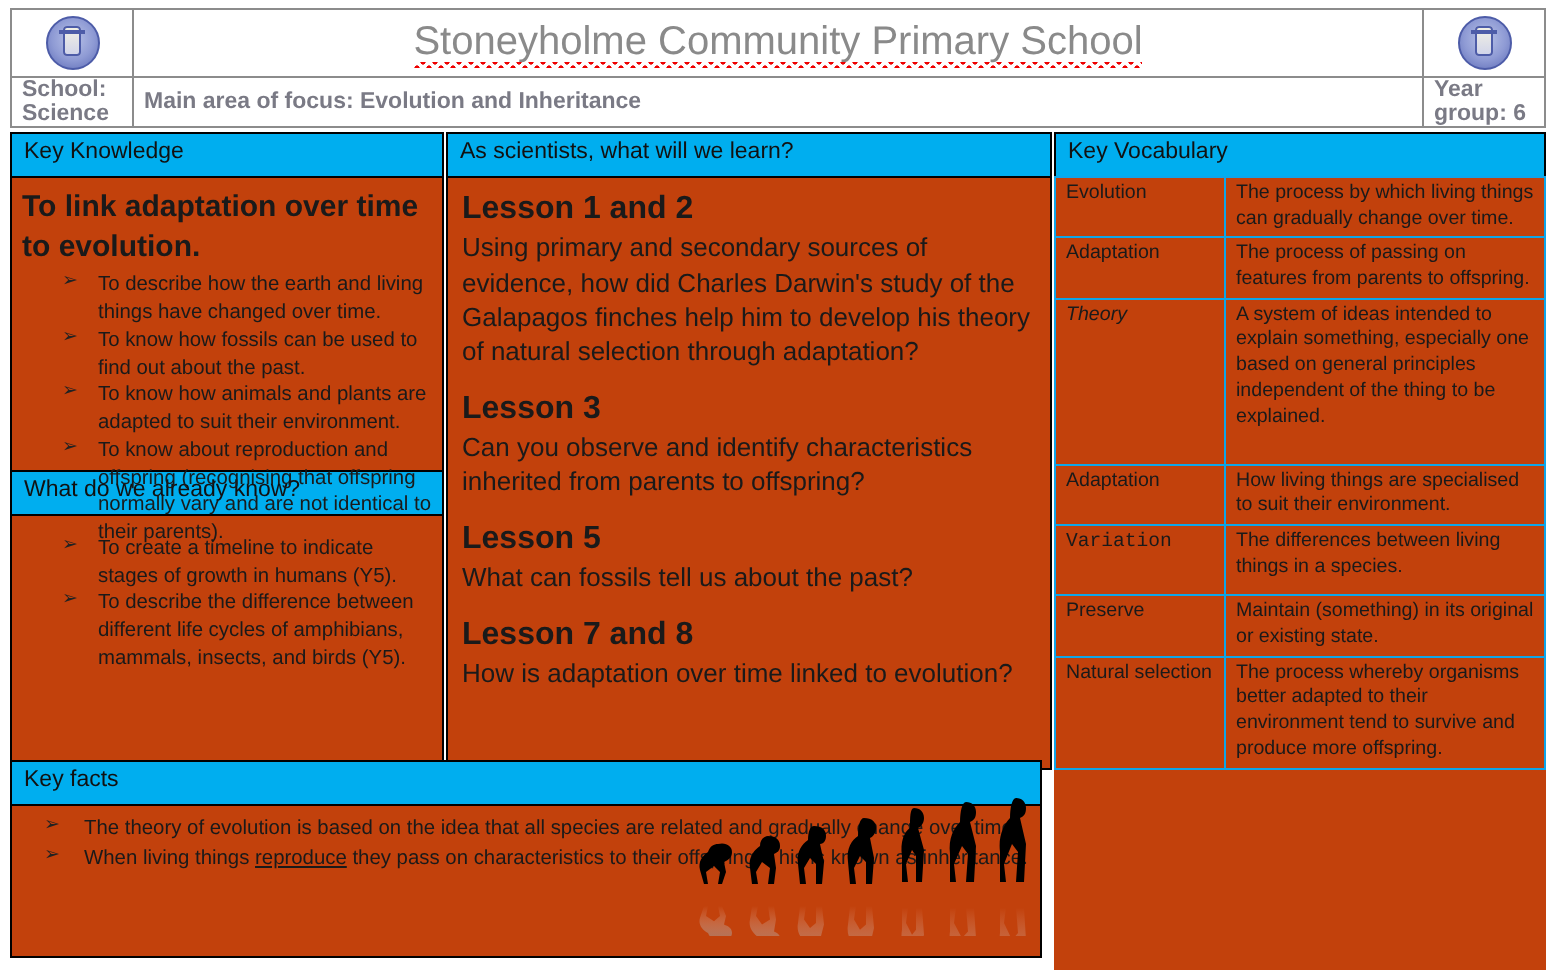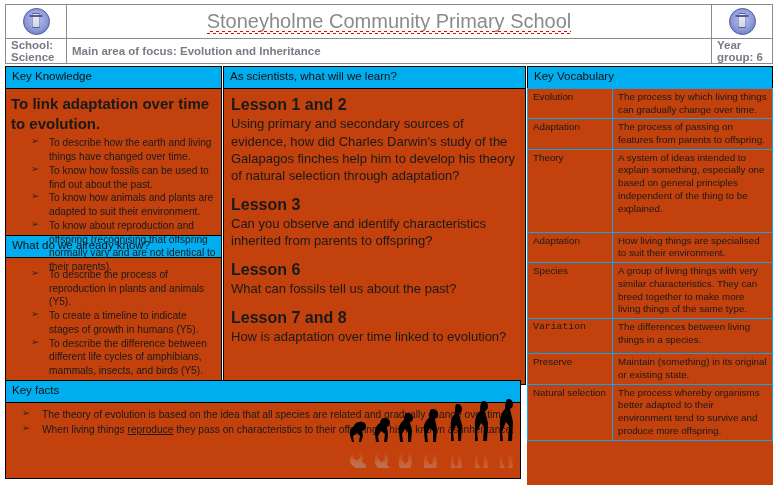--- a/index.html
+++ b/index.html
@@ -146,21 +146,20 @@
             <li>To know how animals and plants are adapted to suit their environment.</li>
             <li>To know about reproduction and offspring (recognising that offspring normally vary and are not identical to their parents).</li>
           </ul>
         </div>
       </div>
 
       <div class="panel" style="height:149px;margin-top:-1px;">
         <div class="bar">What do we already know?</div>
         <div class="panel-body" style="padding-top:10px;">
           <ul class="arrows">
-            <li>To describe the process of reproduction in plants and animals (Y5).</li>
             <li>To create a timeline to indicate stages of growth in humans (Y5).</li>
             <li>To describe the difference between different life cycles of amphibians, mammals, insects, and birds (Y5).</li>
           </ul>
         </div>
       </div>
 
       <div style="flex:1;"></div>
     </div>
 
     <div class="col col-mid">
@@ -170,21 +169,21 @@
 
           <div class="lesson">
             <h4>Lesson 1 and 2</h4>
             <p>Using primary and secondary sources of evidence, how did Charles Darwin's study of the Galapagos finches help him to develop his theory of natural selection through adaptation?</p>
           </div>
           <div class="lesson">
             <h4>Lesson 3</h4>
             <p>Can you observe and identify characteristics inherited from parents to offspring?</p>
           </div>
           <div class="lesson">
-            <h4>Lesson 6</h4>
+            <h4>Lesson 5</h4>
             <p>What can fossils tell us about the past?</p>
           </div>
           <div class="lesson">
             <h4>Lesson 7 and 8</h4>
             <p>How is adaptation over time linked to evolution?</p>
           </div>
 
         </div>
       </div>
     </div>
@@ -196,30 +195,26 @@
           <tbody>
               <tr>
             <td class="term">Evolution</td>
             <td>The process by which living things can gradually change over time.</td>
           </tr>
           <tr>
             <td class="term">Adaptation</td>
             <td>The process of passing on features from parents to offspring.</td>
           </tr>
           <tr>
-            <td class="term" style="height:78px;">Theory</td>
+            <td class="term" style="height:78px;font-style:italic;">Theory</td>
             <td>A system of ideas intended to explain something, especially one based on general principles independent of the thing to be explained.</td>
           </tr>
           <tr>
             <td class="term">Adaptation</td>
             <td>How living things are specialised to suit their environment.</td>
-          </tr>
-          <tr>
-            <td class="term">Species</td>
-            <td>A group of living things with very similar characteristics. They can breed together to make more living things of the same type.</td>
           </tr>
           <tr>
             <td class="term" style="height:30px;font-family:Liberation Mono, monospace;">Variation</td>
             <td>The differences between living things in a species.</td>
           </tr>
           <tr>
             <td class="term">Preserve</td>
             <td>Maintain (something) in its original or existing state.</td>
           </tr>
           <tr>

